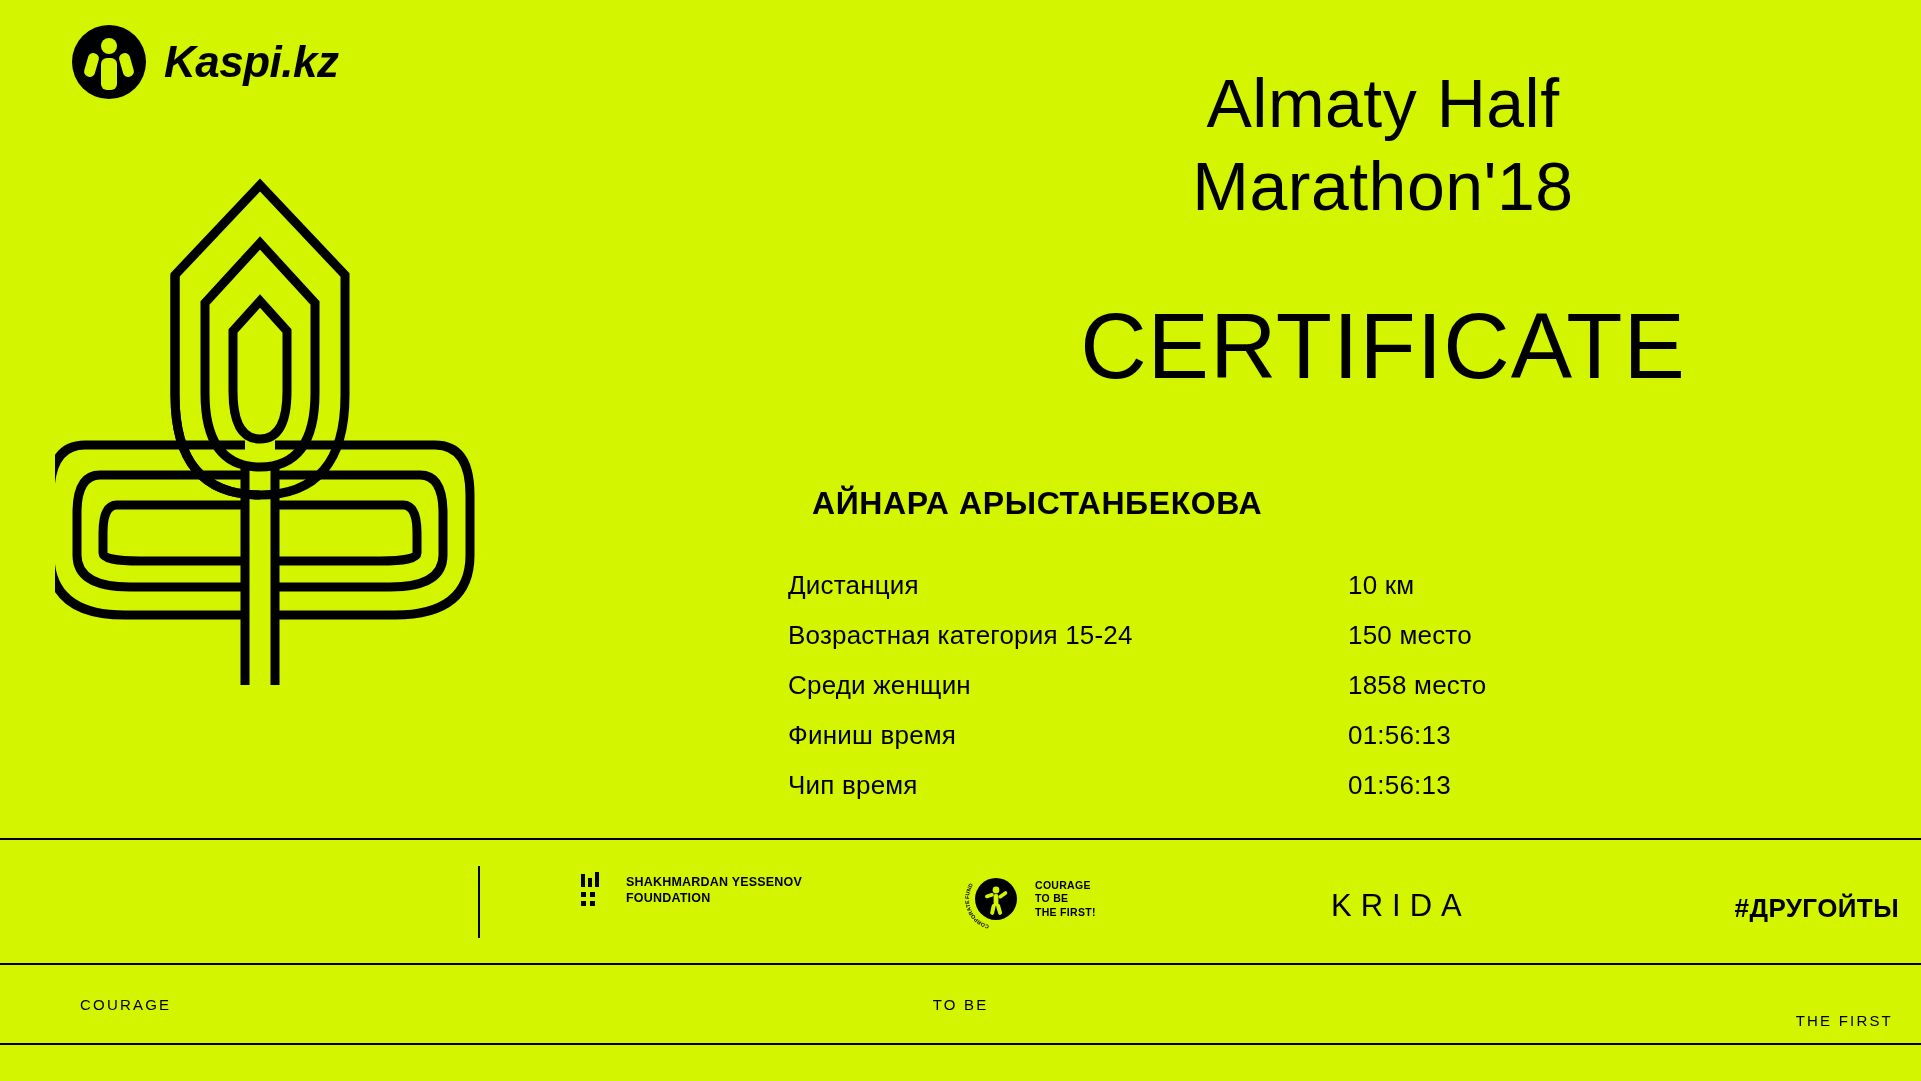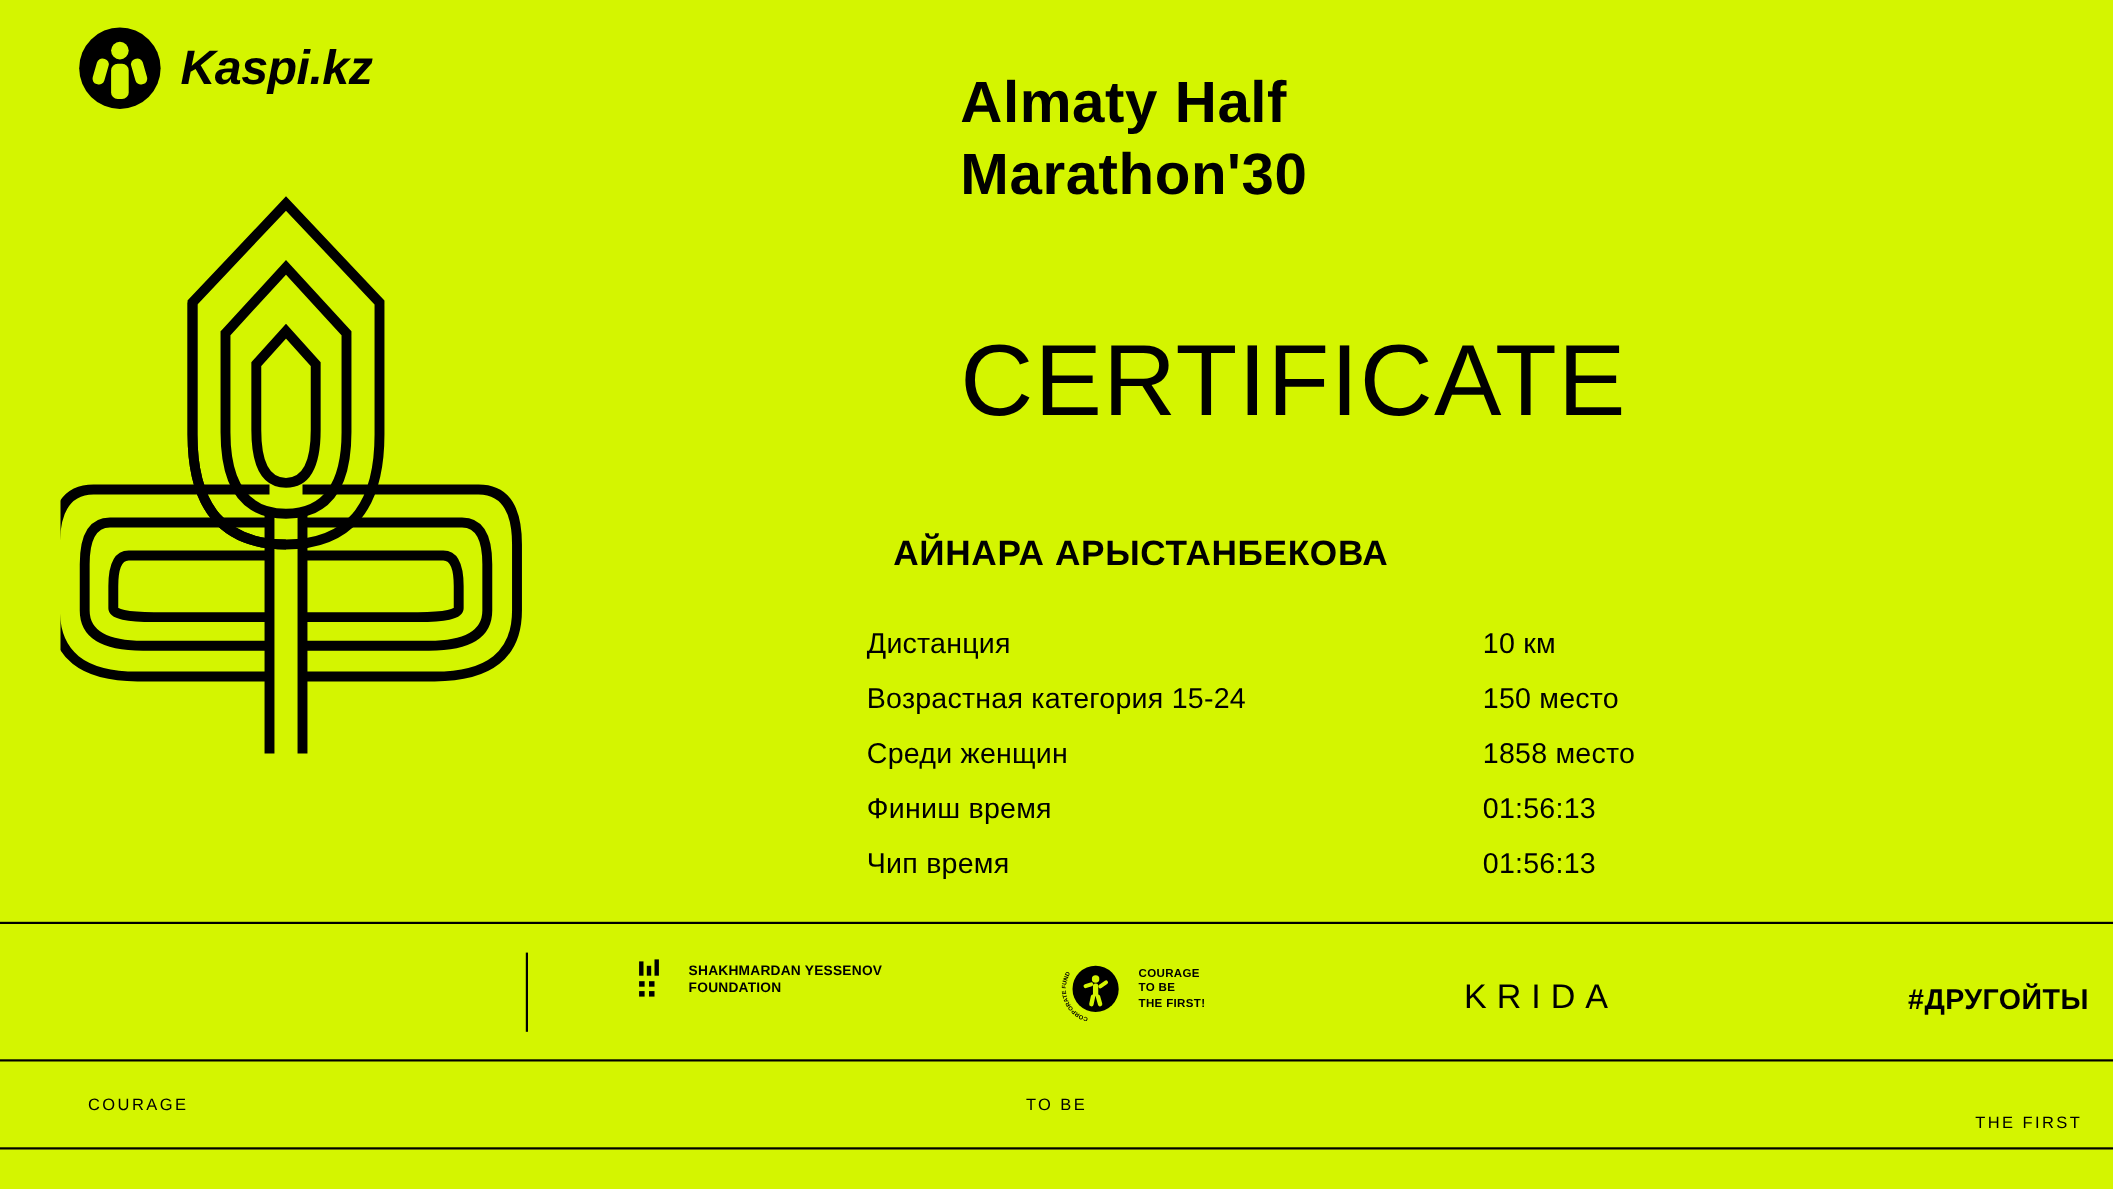--- a/index.html
+++ b/index.html
@@ -43,32 +43,32 @@
     width: 100%;
     height: 100%;
   }
 
   
   .event-title {
     position: absolute;
     right: 28px;
     top: 62px;
     width: 1020px;
-    text-align: left;
-    font-size: 53px;
+    text-align: center;
+    font-size: 68px;
     line-height: 1.22;
-    font-weight: 700;
+    font-weight: 400;
     letter-spacing: 0.5px;
   }
   .cert-word {
     position: absolute;
     right: 28px;
     top: 300px;
     width: 1020px;
-    text-align: left;
+    text-align: center;
     font-size: 92px;
     line-height: 1;
     font-weight: 400;
     letter-spacing: 1px;
   }
 
   .athlete-name {
     position: absolute;
     left: 812px;
     top: 485px;
@@ -276,21 +276,21 @@
         <path d="M220 290 L380 290 Q415 290 415 340 L415 400 Q415 460 340 460 L220 460"></path>
 
         <path d="M220 320 L365 320 Q388 320 388 358 L388 400 Q388 432 335 432 L220 432"></path>
 
         <path d="M220 350 L348 350 Q362 350 362 378 L362 398 Q362 406 325 406 L220 406"></path>
       </svg>
     </div>
 
     <div class="event-title">
       <div>Almaty Half</div>
-      <div>Marathon'30</div>
+      <div>Marathon'18</div>
     </div>
 
     <div class="cert-word">CERTIFICATE</div>
 
     <div class="athlete-name">АЙНАРА АРЫСТАНБЕКОВА</div>
 
     <div class="results">
       <div class="result-row">
         <div class="result-label">Дистанция</div>
         <div class="result-value">10 км</div>

